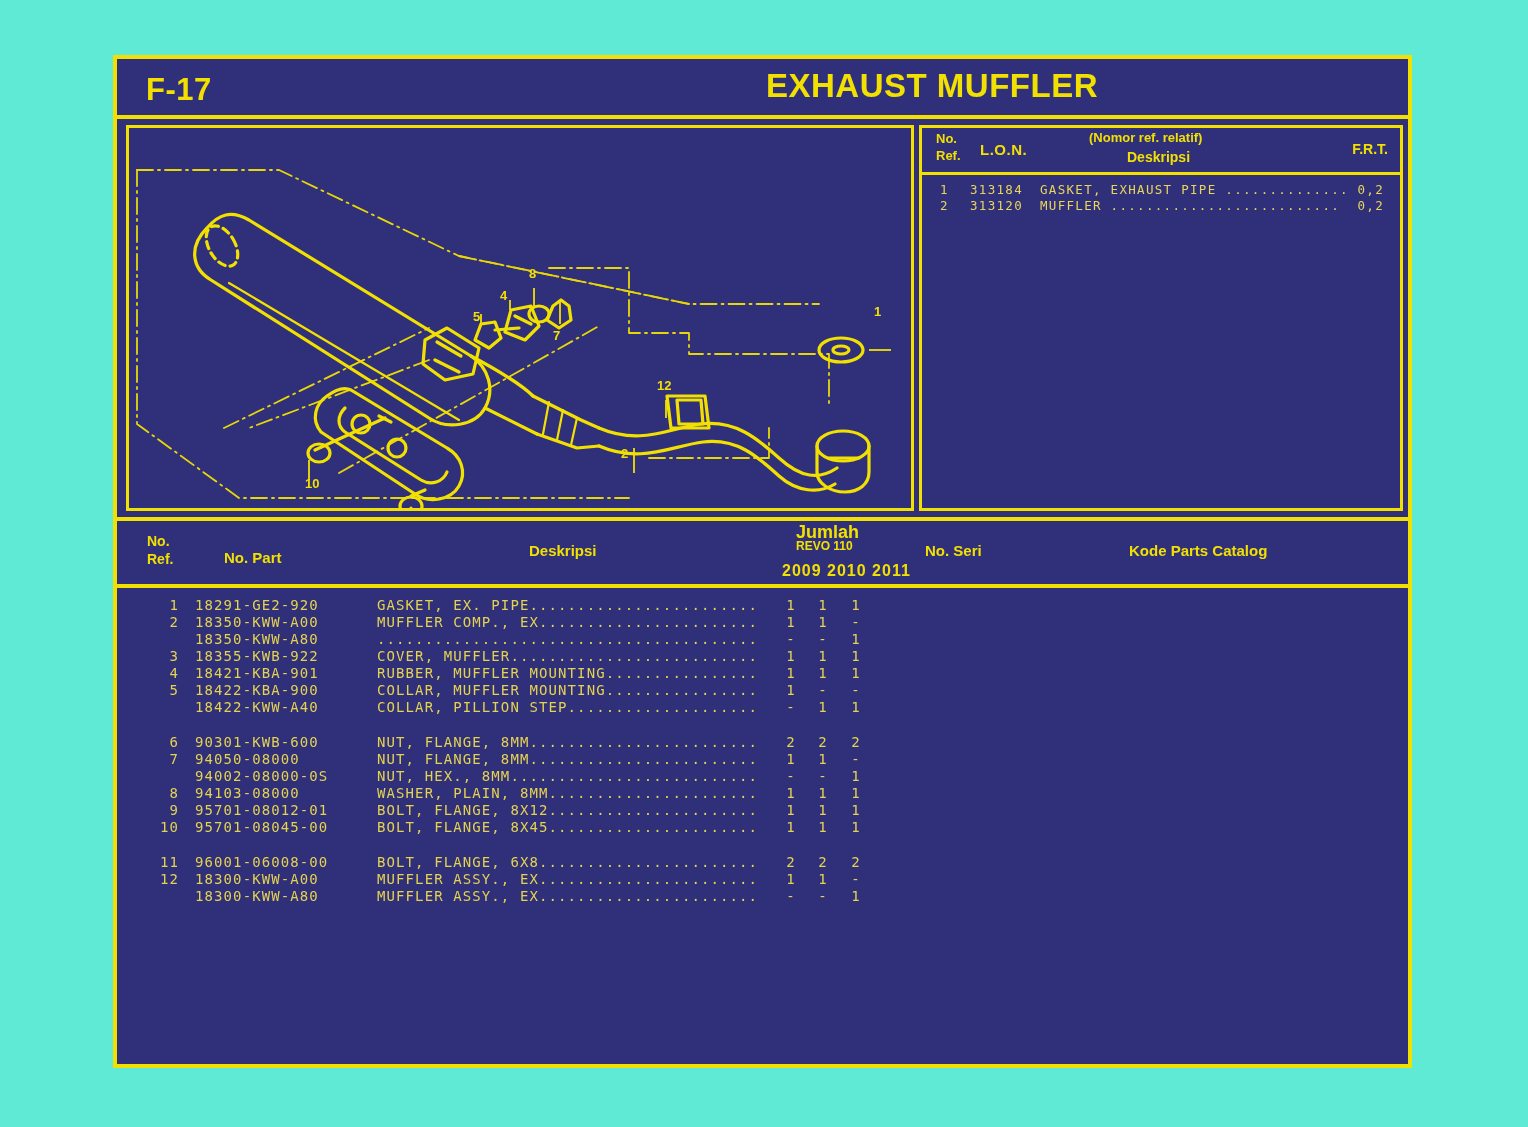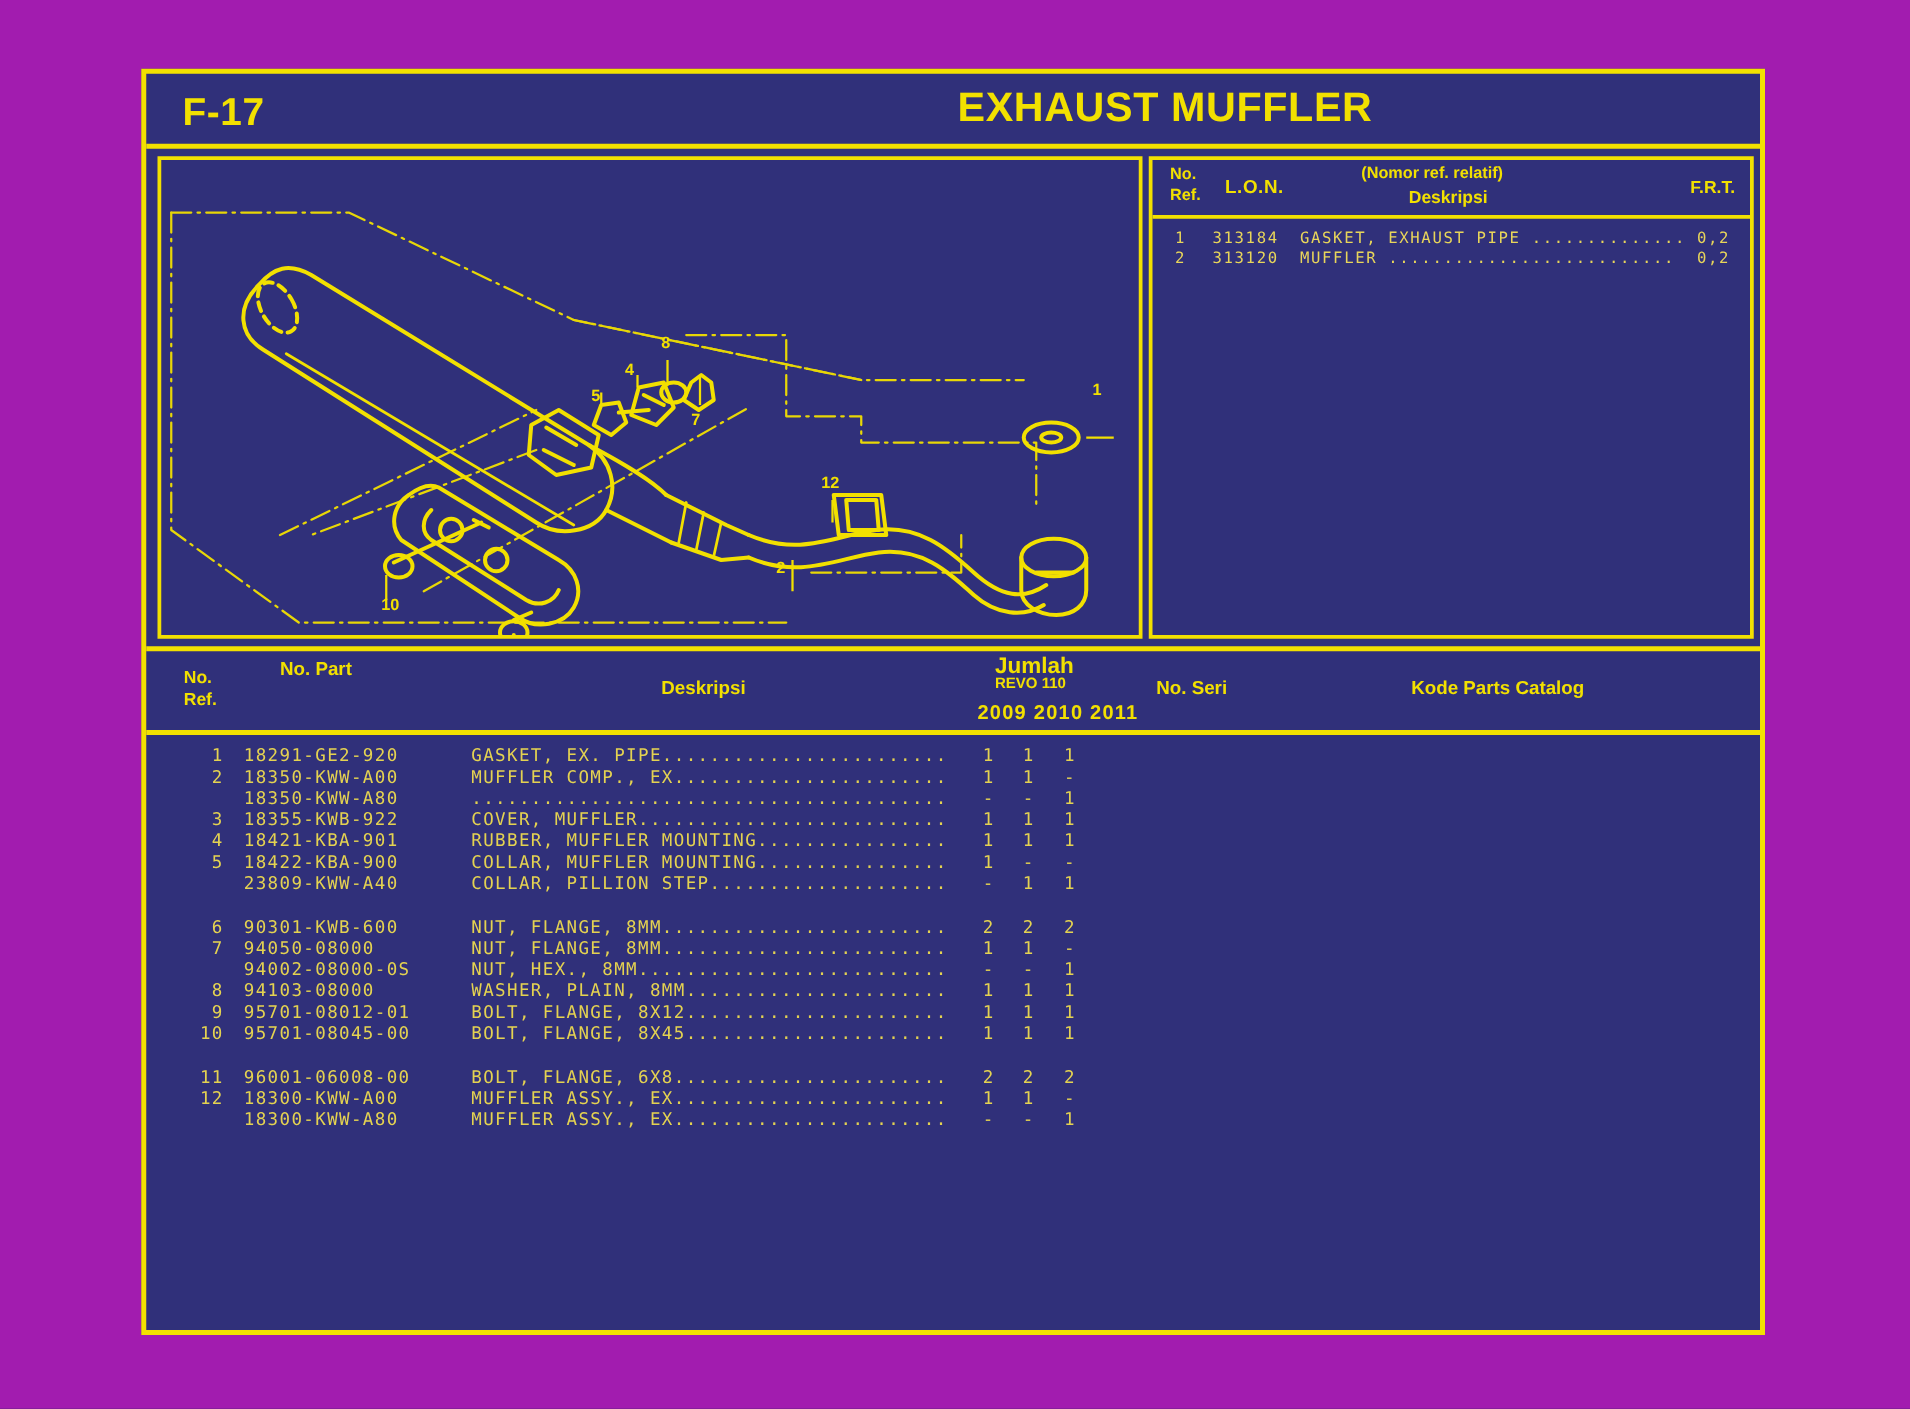--- a/index.html
+++ b/index.html
@@ -12,21 +12,21 @@
     height: 1127px;
     font-family: "Liberation Sans", sans-serif;
     overflow: hidden;
   }
 
   .page {
     position: absolute;
     left: 0; top: 0;
     width: 1528px;
     height: 1127px;
-    background: #a21caf;
+    background: #5eead4;
   }
 
   
   .sheet {
     position: absolute;
     left: 113px;
     top: 55px;
     width: 1299px;
     height: 1013px;
     border: 4px solid #f2e000;
@@ -126,21 +126,21 @@
     left: 0;
     top: 462px;
     width: 100%;
     height: 67px;
     border-bottom: 4px solid #f2e000;
     box-sizing: border-box;
   }
   .lower-head span { position: absolute; color: #f2e000; font-weight: bold; }
   .th-noref1 { left: 30px;  top: 12px; font-size: 14px; }
   .th-noref2 { left: 30px;  top: 30px; font-size: 14px; }
-  .th-nopart { left: 107px; top: 6px; font-size: 15px; text-align: right; }
+  .th-nopart { left: 107px; top: 28px; font-size: 15px; text-align: right; }
   .th-desk   { left: 412px; top: 21px; font-size: 15px; }
   .th-jumlah { left: 679px; top: 1px;  font-size: 18px; }
   .th-revo   { left: 679px; top: 18px; font-size: 12px; }
   .th-years  { left: 665px; top: 41px; font-size: 16px; letter-spacing: 1px; }
   .th-noseri { left: 808px; top: 21px; font-size: 15px; }
   .th-kode   { left: 1012px; top: 21px; font-size: 15px; }
 
   
   .parts-body {
     position: absolute;
@@ -394,21 +394,21 @@
         <div class="p-row">
           <span class="pr-ref">5</span>
           <span class="pr-part">18422-KBA-900</span>
           <span class="pr-desc">COLLAR, MUFFLER MOUNTING................</span>
           <span class="pr-q1">1</span>
           <span class="pr-q2">-</span>
           <span class="pr-q3">-</span>
         </div>
         <div class="p-row">
           <span class="pr-ref"></span>
-          <span class="pr-part">23809-KWW-A40</span>
+          <span class="pr-part">18422-KWW-A40</span>
           <span class="pr-desc">COLLAR, PILLION STEP....................</span>
           <span class="pr-q1">-</span>
           <span class="pr-q2">1</span>
           <span class="pr-q3">1</span>
         </div>
         <div class="p-row spacer"></div>
         <div class="p-row">
           <span class="pr-ref">6</span>
           <span class="pr-part">90301-KWB-600</span>
           <span class="pr-desc">NUT, FLANGE, 8MM........................</span>

